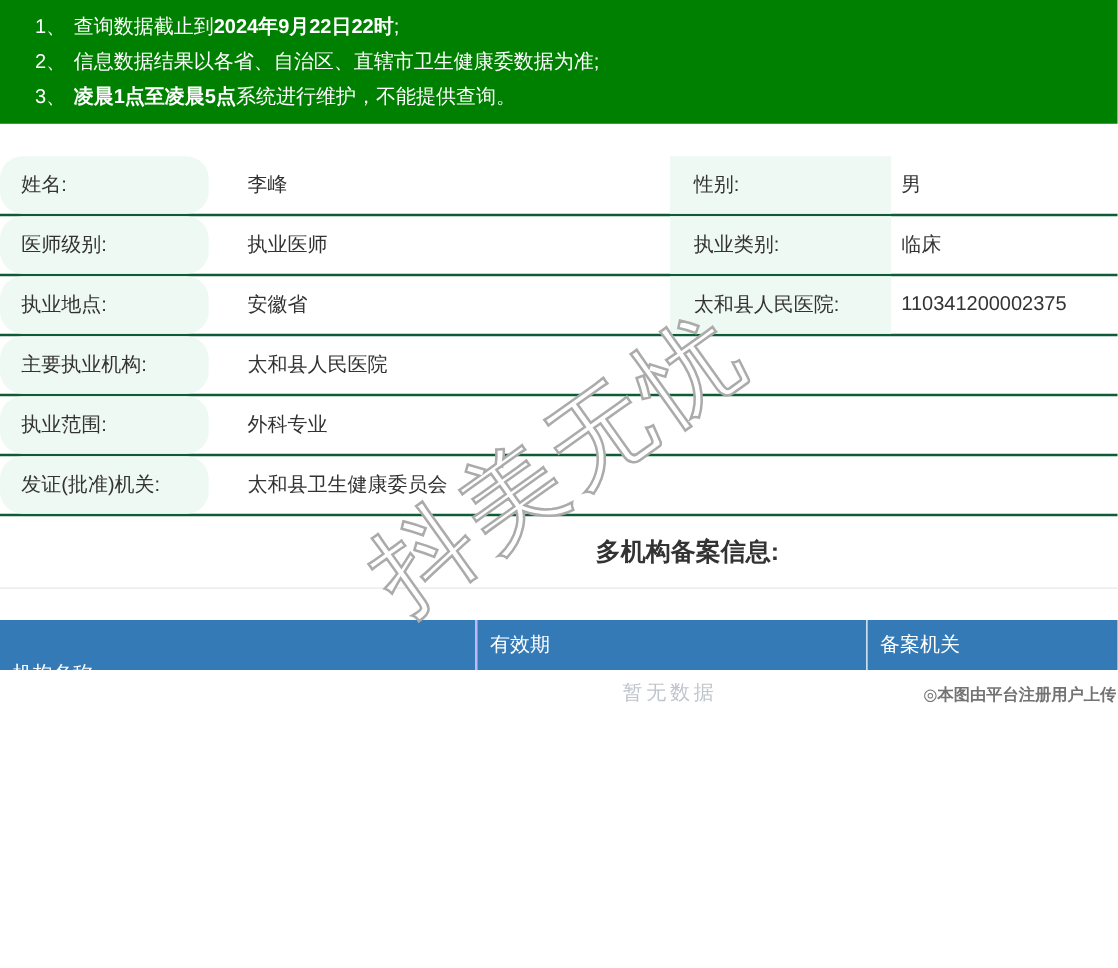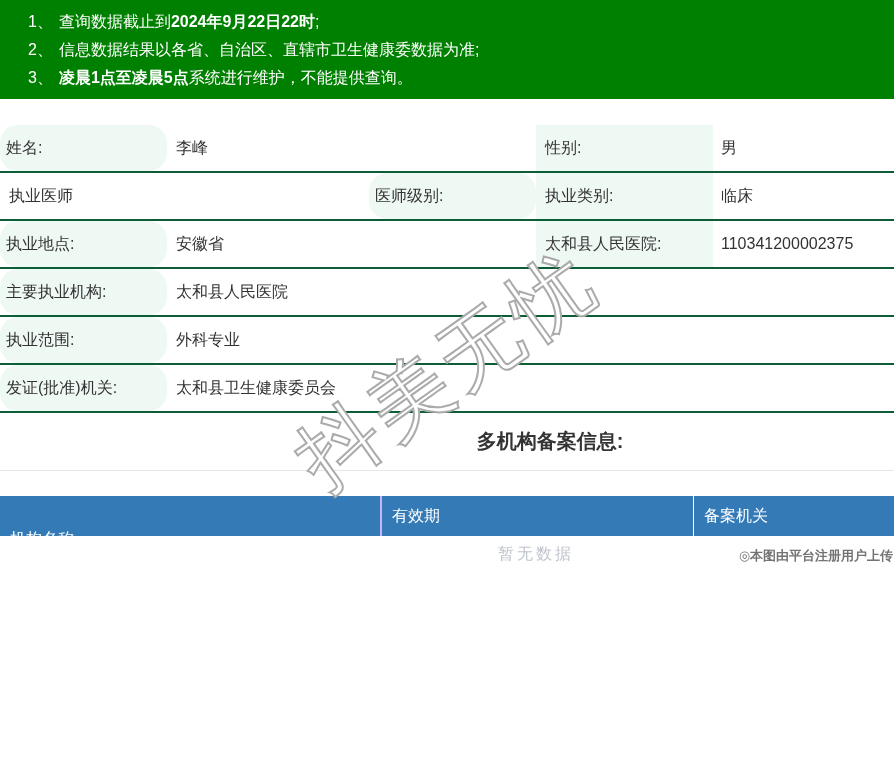--- a/index.html
+++ b/index.html
@@ -12,23 +12,23 @@
   .banner { width:1072px; height:99px; background:#008000; color:#fff;
     padding:8px 0 0 28px; font-size:16px; }
   .banner .line { line-height:28px; white-space:nowrap; }
   .banner .num { margin-right:6px; }
   .banner b { font-weight:bold; }
 
   
   .info-table { margin-top:26px; width:1072px; }
   .info-row { display:flex; height:48px; border-bottom:2px solid #0c5c35; }
   .cell { display:flex; align-items:center; font-size:16px; }
-  .lbl1 { width:167px; background:#eff9f4; padding-left:6px;border-radius:18px; }
-  .val1 { width:369px; padding-left:9px; }
-  .lbl2 { width:177px; background:#eff9f4; padding-left:9px; }
+  .lbl1 { width:167px; background:#eff9f4; padding-left:17px;border-radius:18px; }
+  .val1 { width:369px; padding-left:31px; }
+  .lbl2 { width:177px; background:#eff9f4; padding-left:19px; }
   .val2 { flex:1; padding-left:8px; }
   .val1.wide { flex:1; }
 
   
   .section-heading { height:58px; display:flex; align-items:center; justify-content:center;
     border-bottom:1px solid #e7e7e7; }
   .section-heading span { font-size:20px; font-weight:bold; position:relative; left:14px; }
 
   .org-table { margin-top:25px; }
   .org-head { display:flex; height:40px; background:#337ab7; color:#fff; }
@@ -79,22 +79,22 @@
     </div>
 
     <div class="info-table">
       <div class="info-row">
         <div class="cell lbl1">姓名:</div>
         <div class="cell val1">李峰</div>
         <div class="cell lbl2">性别:</div>
         <div class="cell val2">男</div>
       </div>
       <div class="info-row">
+        <div class="cell lbl1">医师级别:</div>
         <div class="cell val1">执业医师</div>
-        <div class="cell lbl1">医师级别:</div>
         <div class="cell lbl2">执业类别:</div>
         <div class="cell val2">临床</div>
       </div>
       <div class="info-row">
         <div class="cell lbl1">执业地点:</div>
         <div class="cell val1">安徽省</div>
         <div class="cell lbl2">太和县人民医院:</div>
         <div class="cell val2">110341200002375</div>
       </div>
       <div class="info-row">

